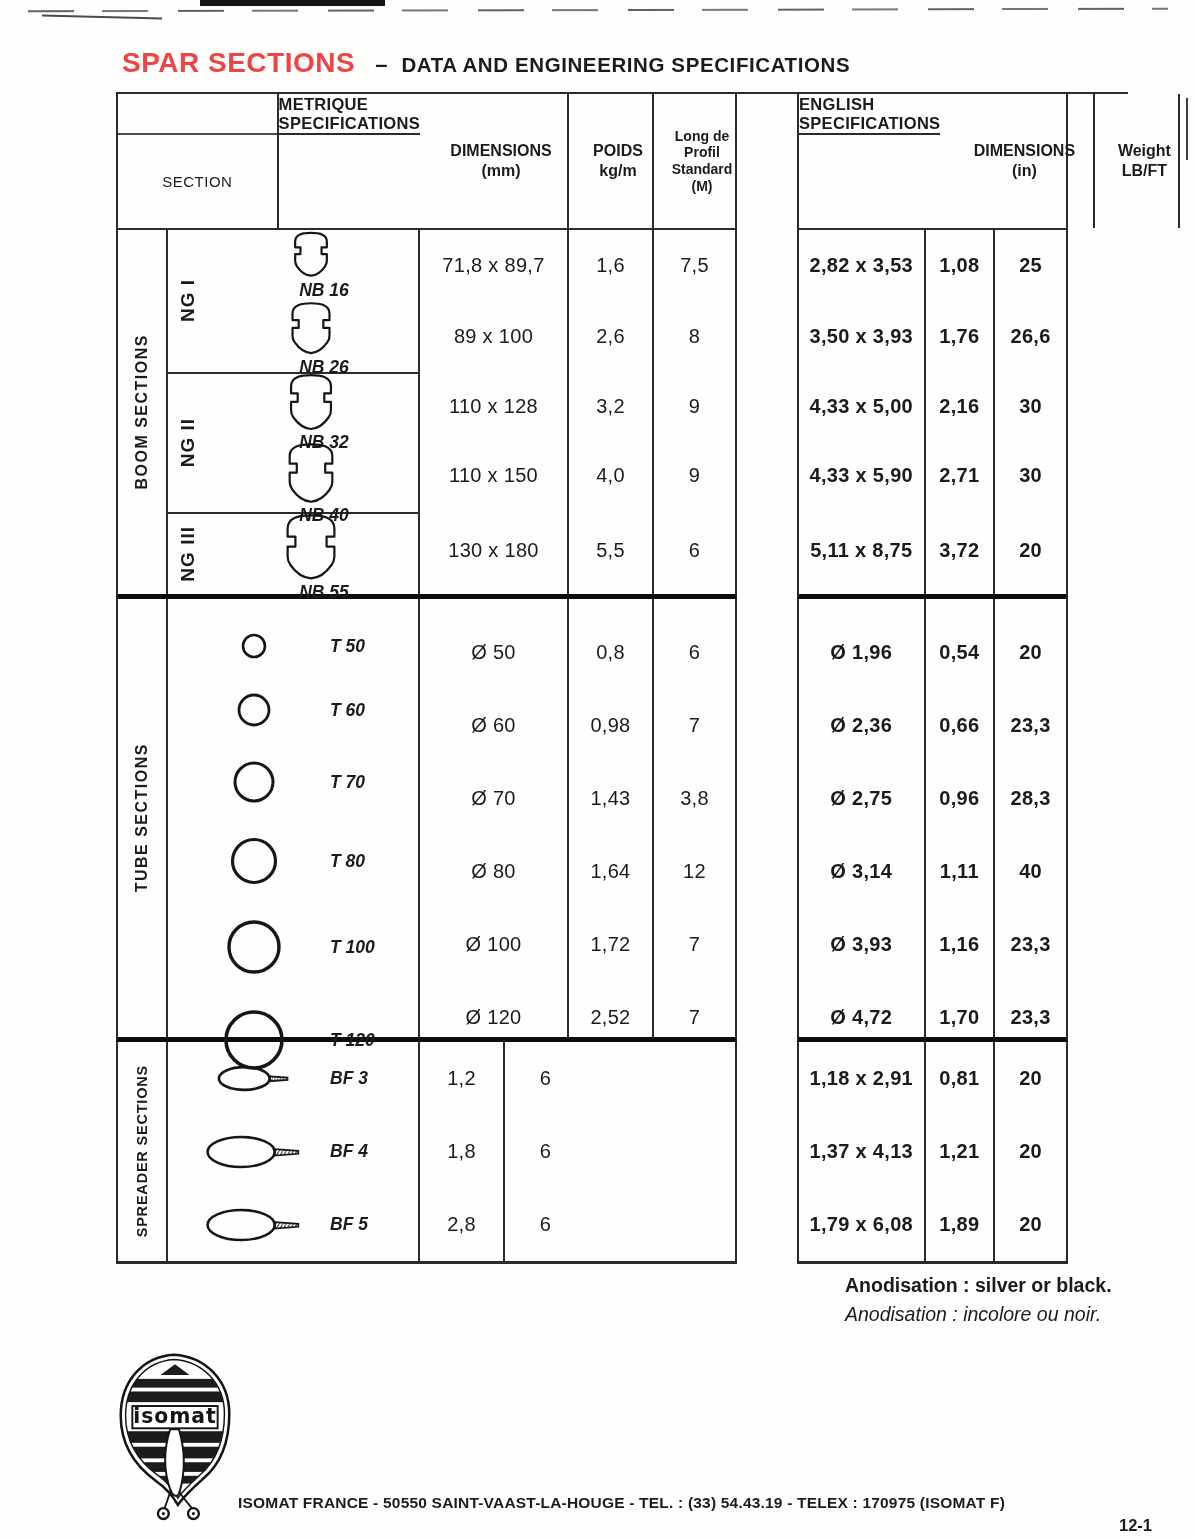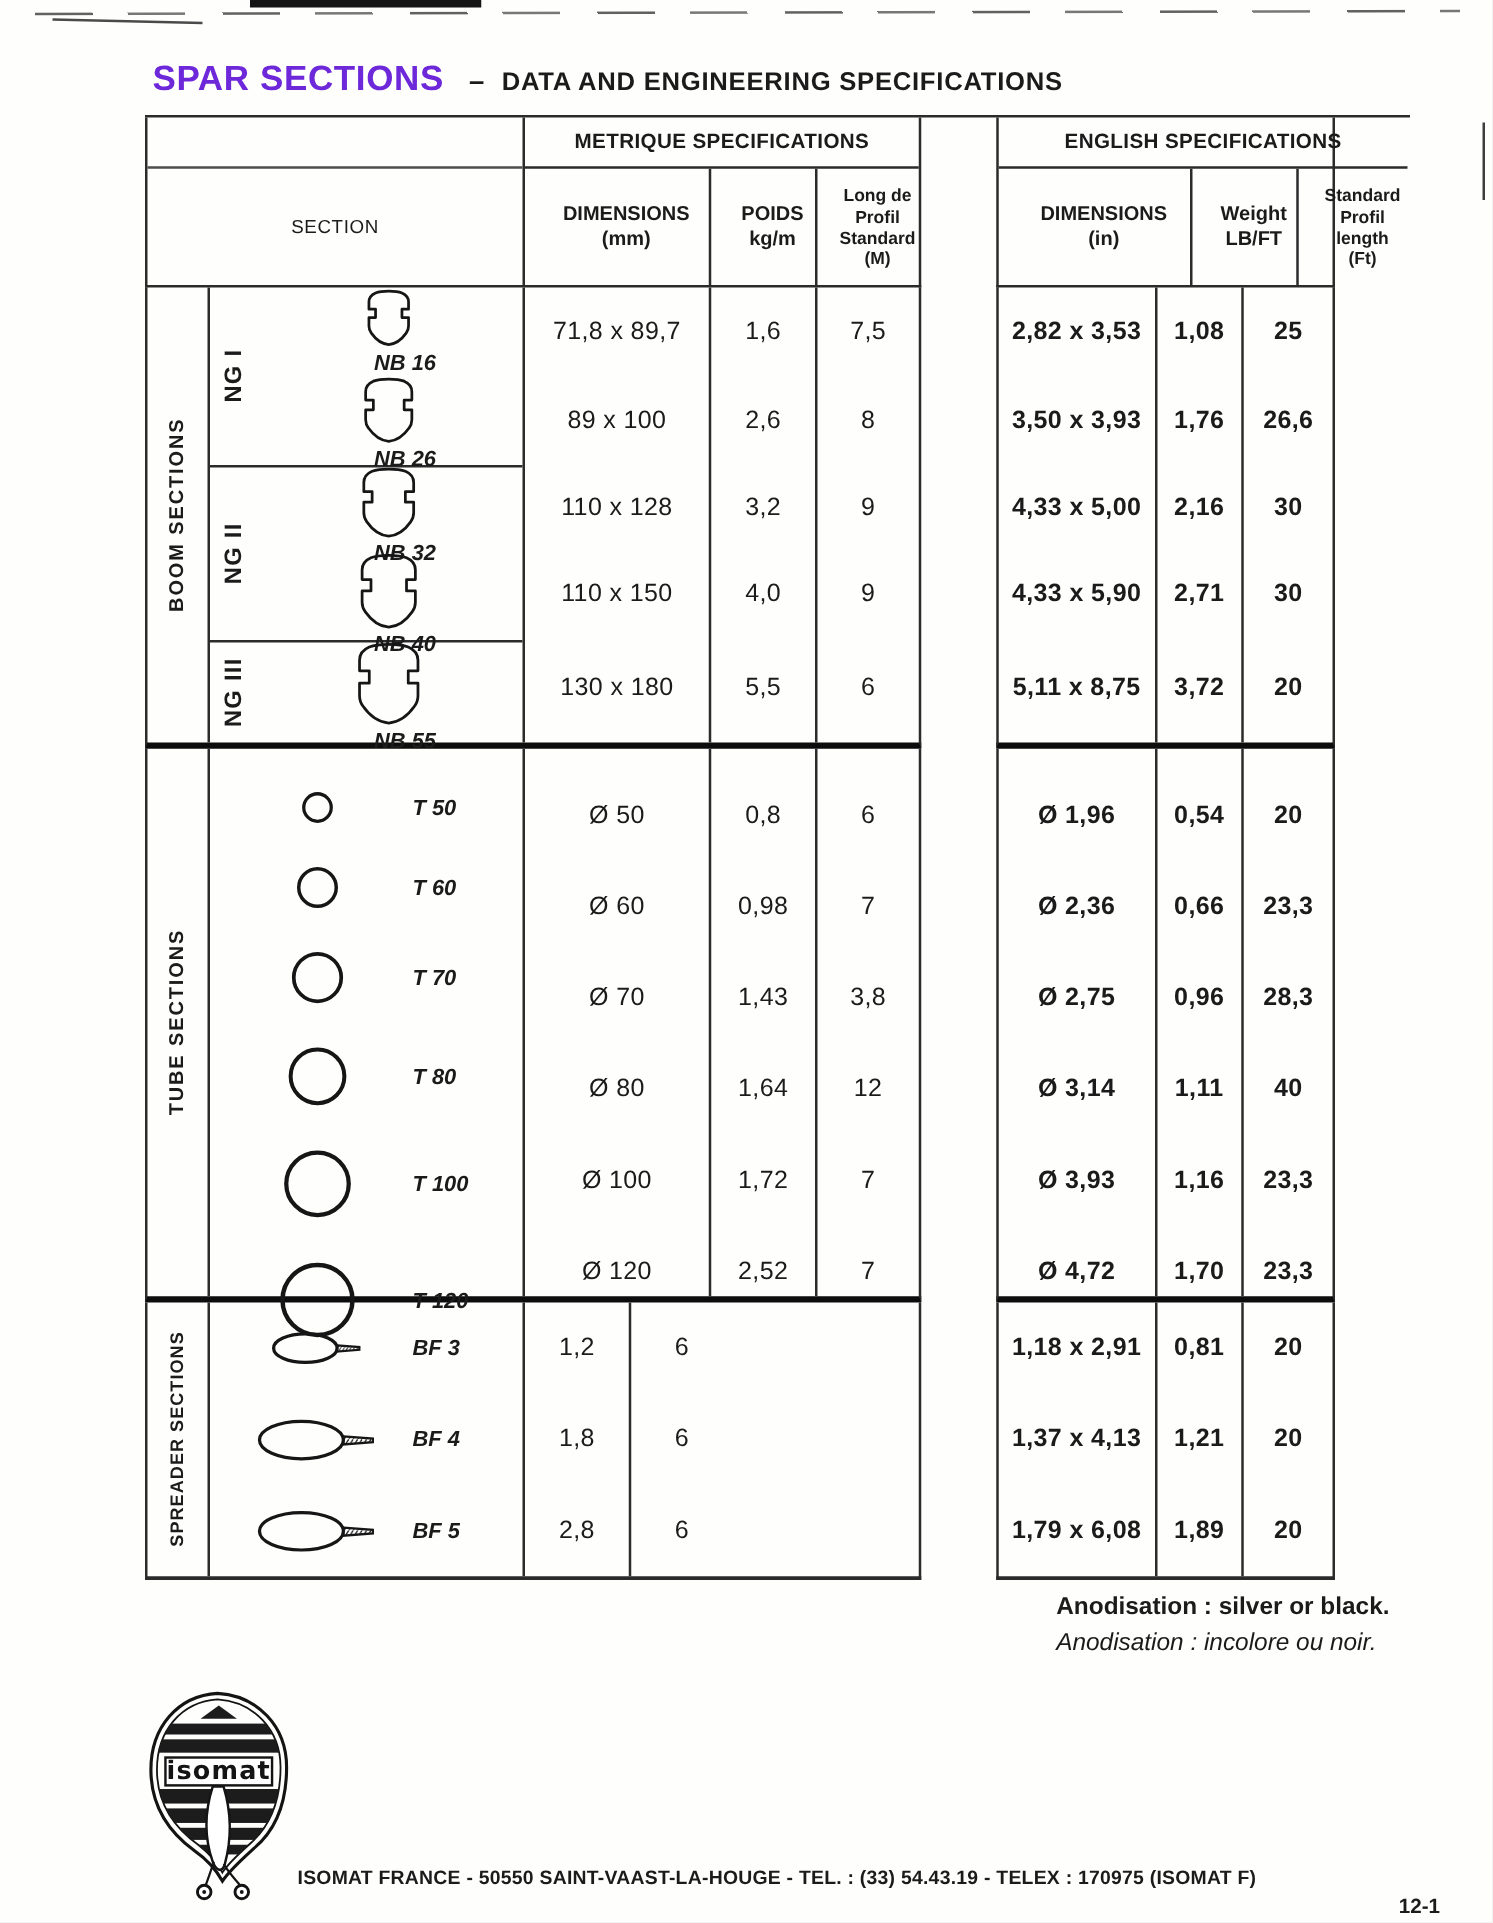--- a/index.html
+++ b/index.html
@@ -15,38 +15,38 @@
   
   .scanline{position:absolute;left:28px;top:9px;width:1140px;height:2px;
     background:repeating-linear-gradient(90deg,#3a3a3a 0 46px,transparent 46px 74px,#555 74px 120px,transparent 120px 150px);
     transform:rotate(-0.12deg);opacity:.8;}
   .scanbar1{position:absolute;left:200px;top:0;width:185px;height:6px;background:#151515;}
   .scanbar2{position:absolute;left:42px;top:16px;width:120px;height:2px;background:#4a4a4a;transform:rotate(1.4deg);}
   .scanbar3{position:absolute;right:6px;top:98px;width:2px;height:62px;background:#3f3f3f;}
 
   
   .title{position:absolute;left:122px;top:47px;display:flex;align-items:baseline;white-space:nowrap;}
-  .title-main{font-size:28px;font-weight:800;letter-spacing:.5px;color:#6d28d9;}
+  .title-main{font-size:28px;font-weight:800;letter-spacing:.5px;color:#ef4444;}
   .title-dash{font-size:22px;font-weight:700;margin:0 14px 0 20px;}
   .title-sub{font-size:20.5px;font-weight:700;letter-spacing:.6px;}
 
   
   .spec-table{position:absolute;left:116px;top:92px;width:1012px;border-top:2px solid var(--line);}
   .band{display:flex;}
   .blk{display:flex;border-left:2px solid var(--line);border-right:2px solid var(--line);}
   .blk-left{width:621px;}
   .spacer{width:60px;}
   .blk-eng{width:271px;}
 
   
   .hband .blk{height:136px;border-bottom:2px solid var(--line);}
   .hsection{width:302px;border-right:2px solid var(--line);display:flex;flex-direction:column;}
   .hsec-top{height:41px;border-bottom:2px solid #4d4d4d;}
   .hsec-bot{flex:1;display:flex;align-items:center;justify-content:center;font-weight:400;font-size:15px;letter-spacing:.5px;}
-  .hgroup{flex:1;display:flex;flex-direction:column;justify-content:flex-end;}
+  .hgroup{flex:1;display:flex;flex-direction:row;justify-content:flex-end;}
   .hg-title{height:41px;display:flex;align-items:center;justify-content:center;font-weight:700;font-size:16.5px;letter-spacing:.3px;border-bottom:2px solid var(--line);}
   .hg-cols{flex:1;display:flex;}
   .hcol{display:flex;align-items:center;justify-content:center;text-align:center;font-weight:700;white-space:pre-line;padding-left:15px;}
   .hcol.big{font-size:16px;line-height:1.25;}
   .hcol.small{font-size:14px;line-height:1.18;}
 
   
   .w149{width:149px;} .w85{width:85px;} .w81{width:81px;}
   .w155{width:155px;} .w87{width:87px;}
   .br{border-right:2px solid var(--line);}

